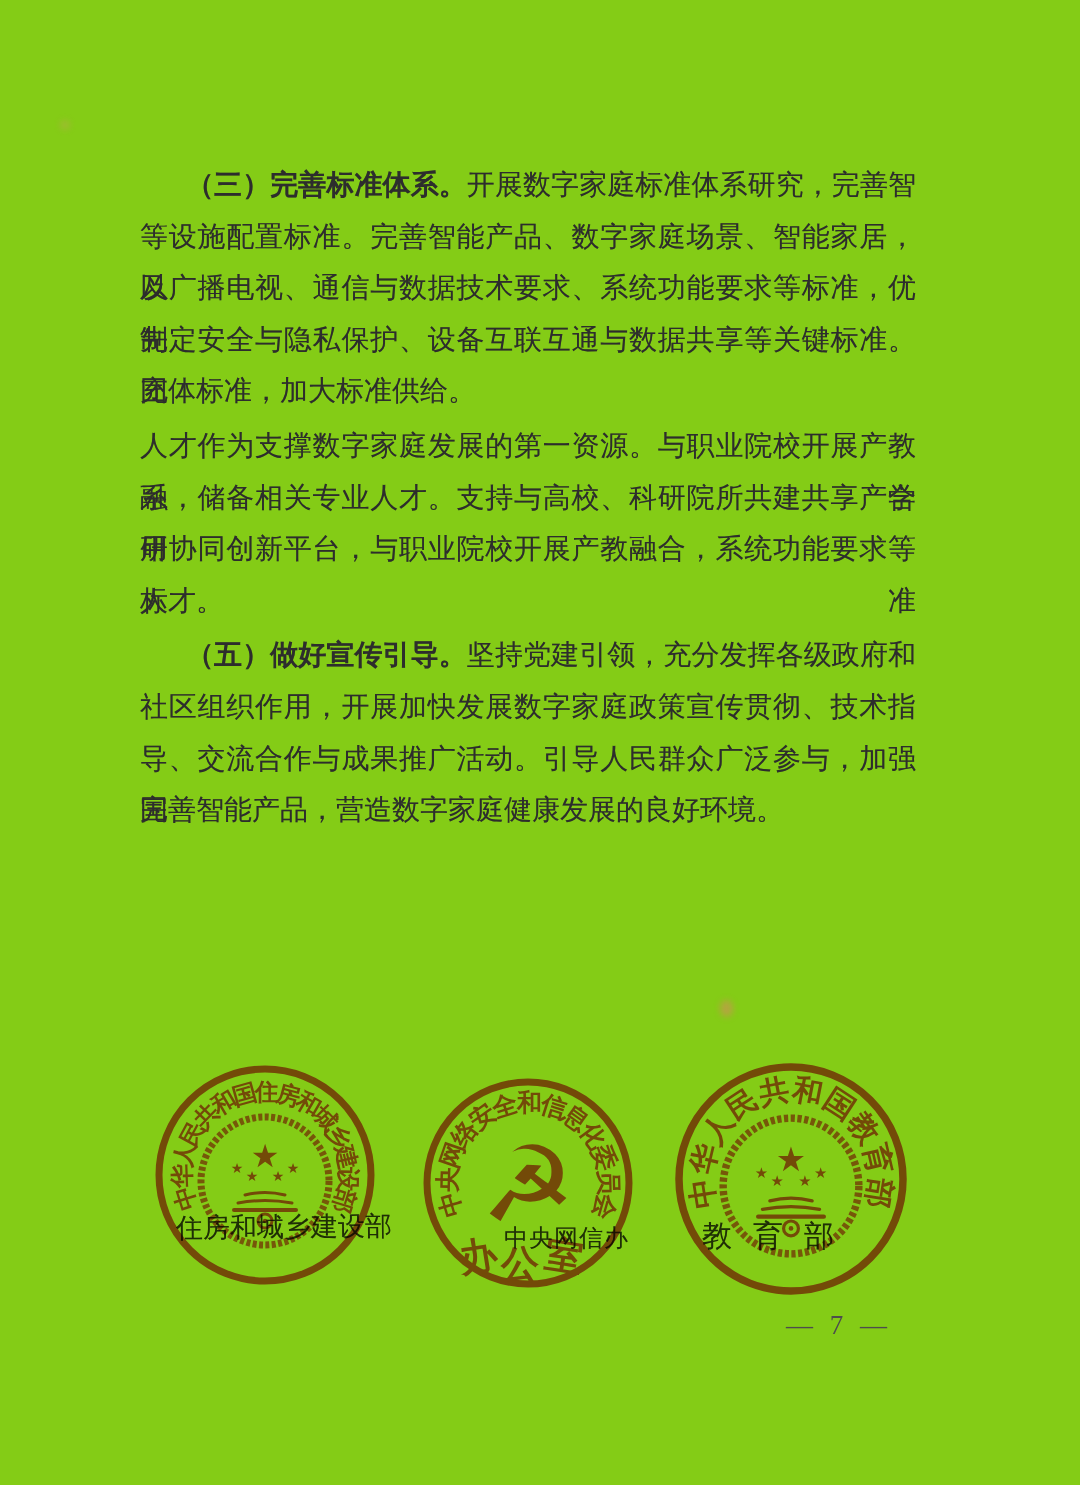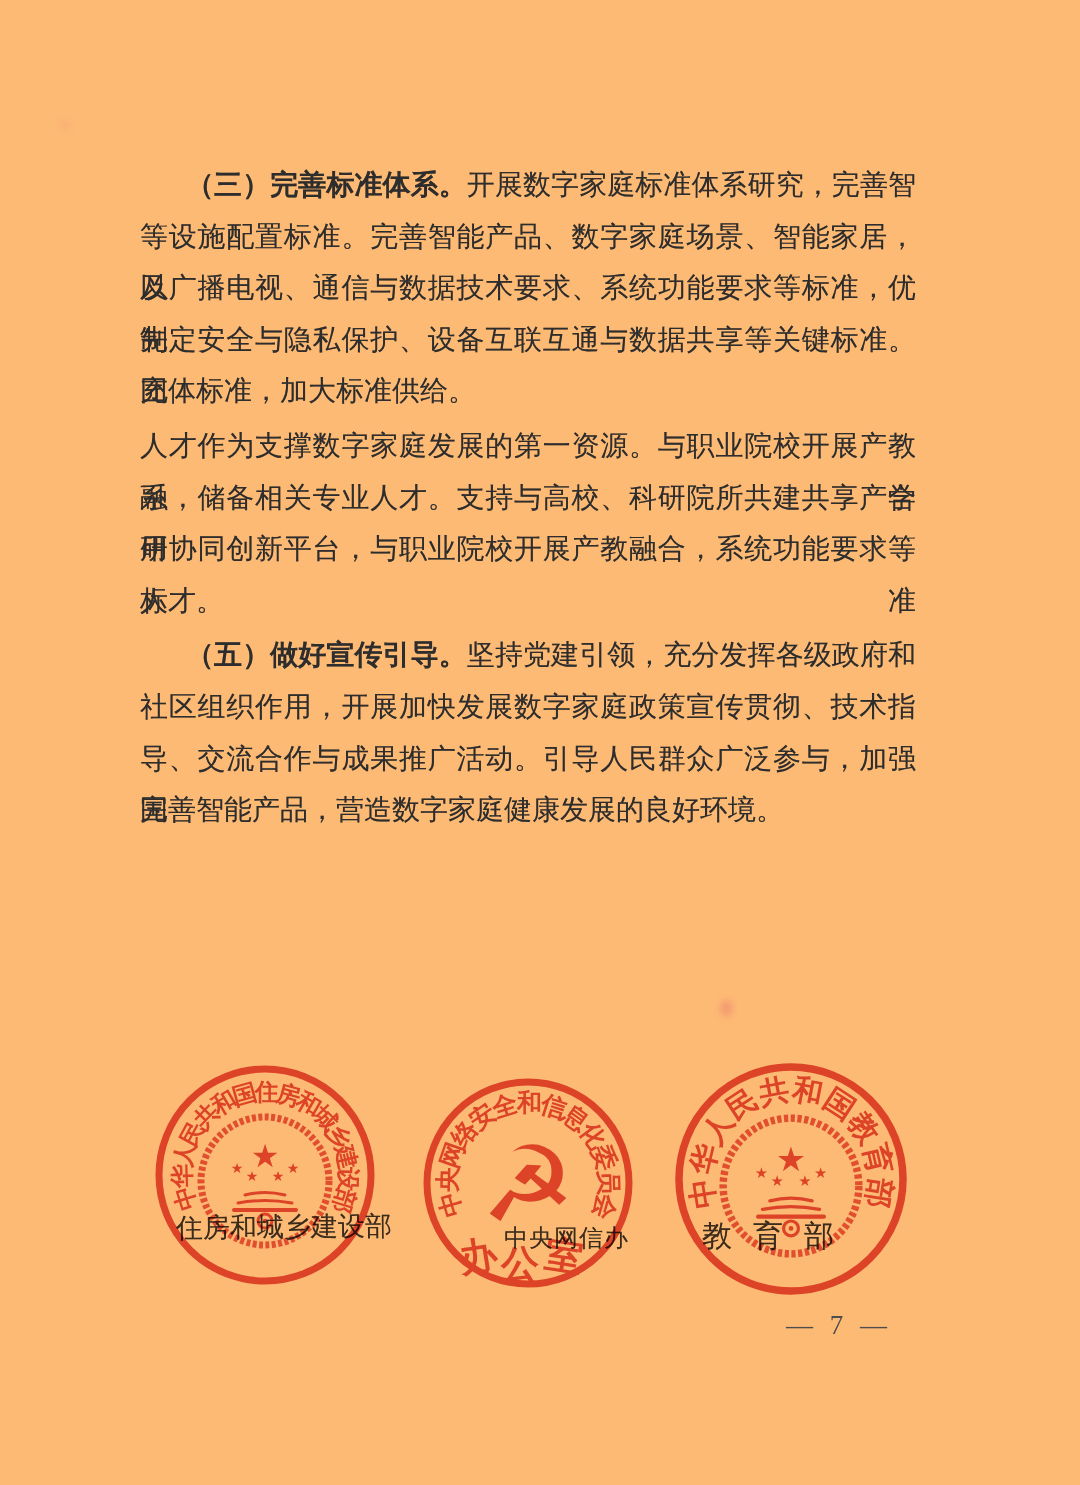--- a/index.html
+++ b/index.html
@@ -1,18 +1,18 @@
 <!DOCTYPE html>
 <html><head>
 <meta charset="utf-8">
 <style>
   html,body{margin:0;padding:0;background:#e9e9e9;}
   .page{
     position:relative;width:1080px;height:1485px;margin:0 auto;
-    background:#fdba74;overflow:hidden;
+    background:#84cc16;overflow:hidden;
     font-family:"Liberation Serif","DejaVu Serif",serif;
   }
   
   .body-text{
     position:absolute;left:140px;top:159px;width:776px;
     font-size:28px;color:#2d2d2d;
     text-shadow:0 0 0.5px rgba(40,40,40,.4);
   }
   .para + .para{margin-top:3px;}
   .line{height:51.6px;line-height:51.6px;overflow:visible;}

